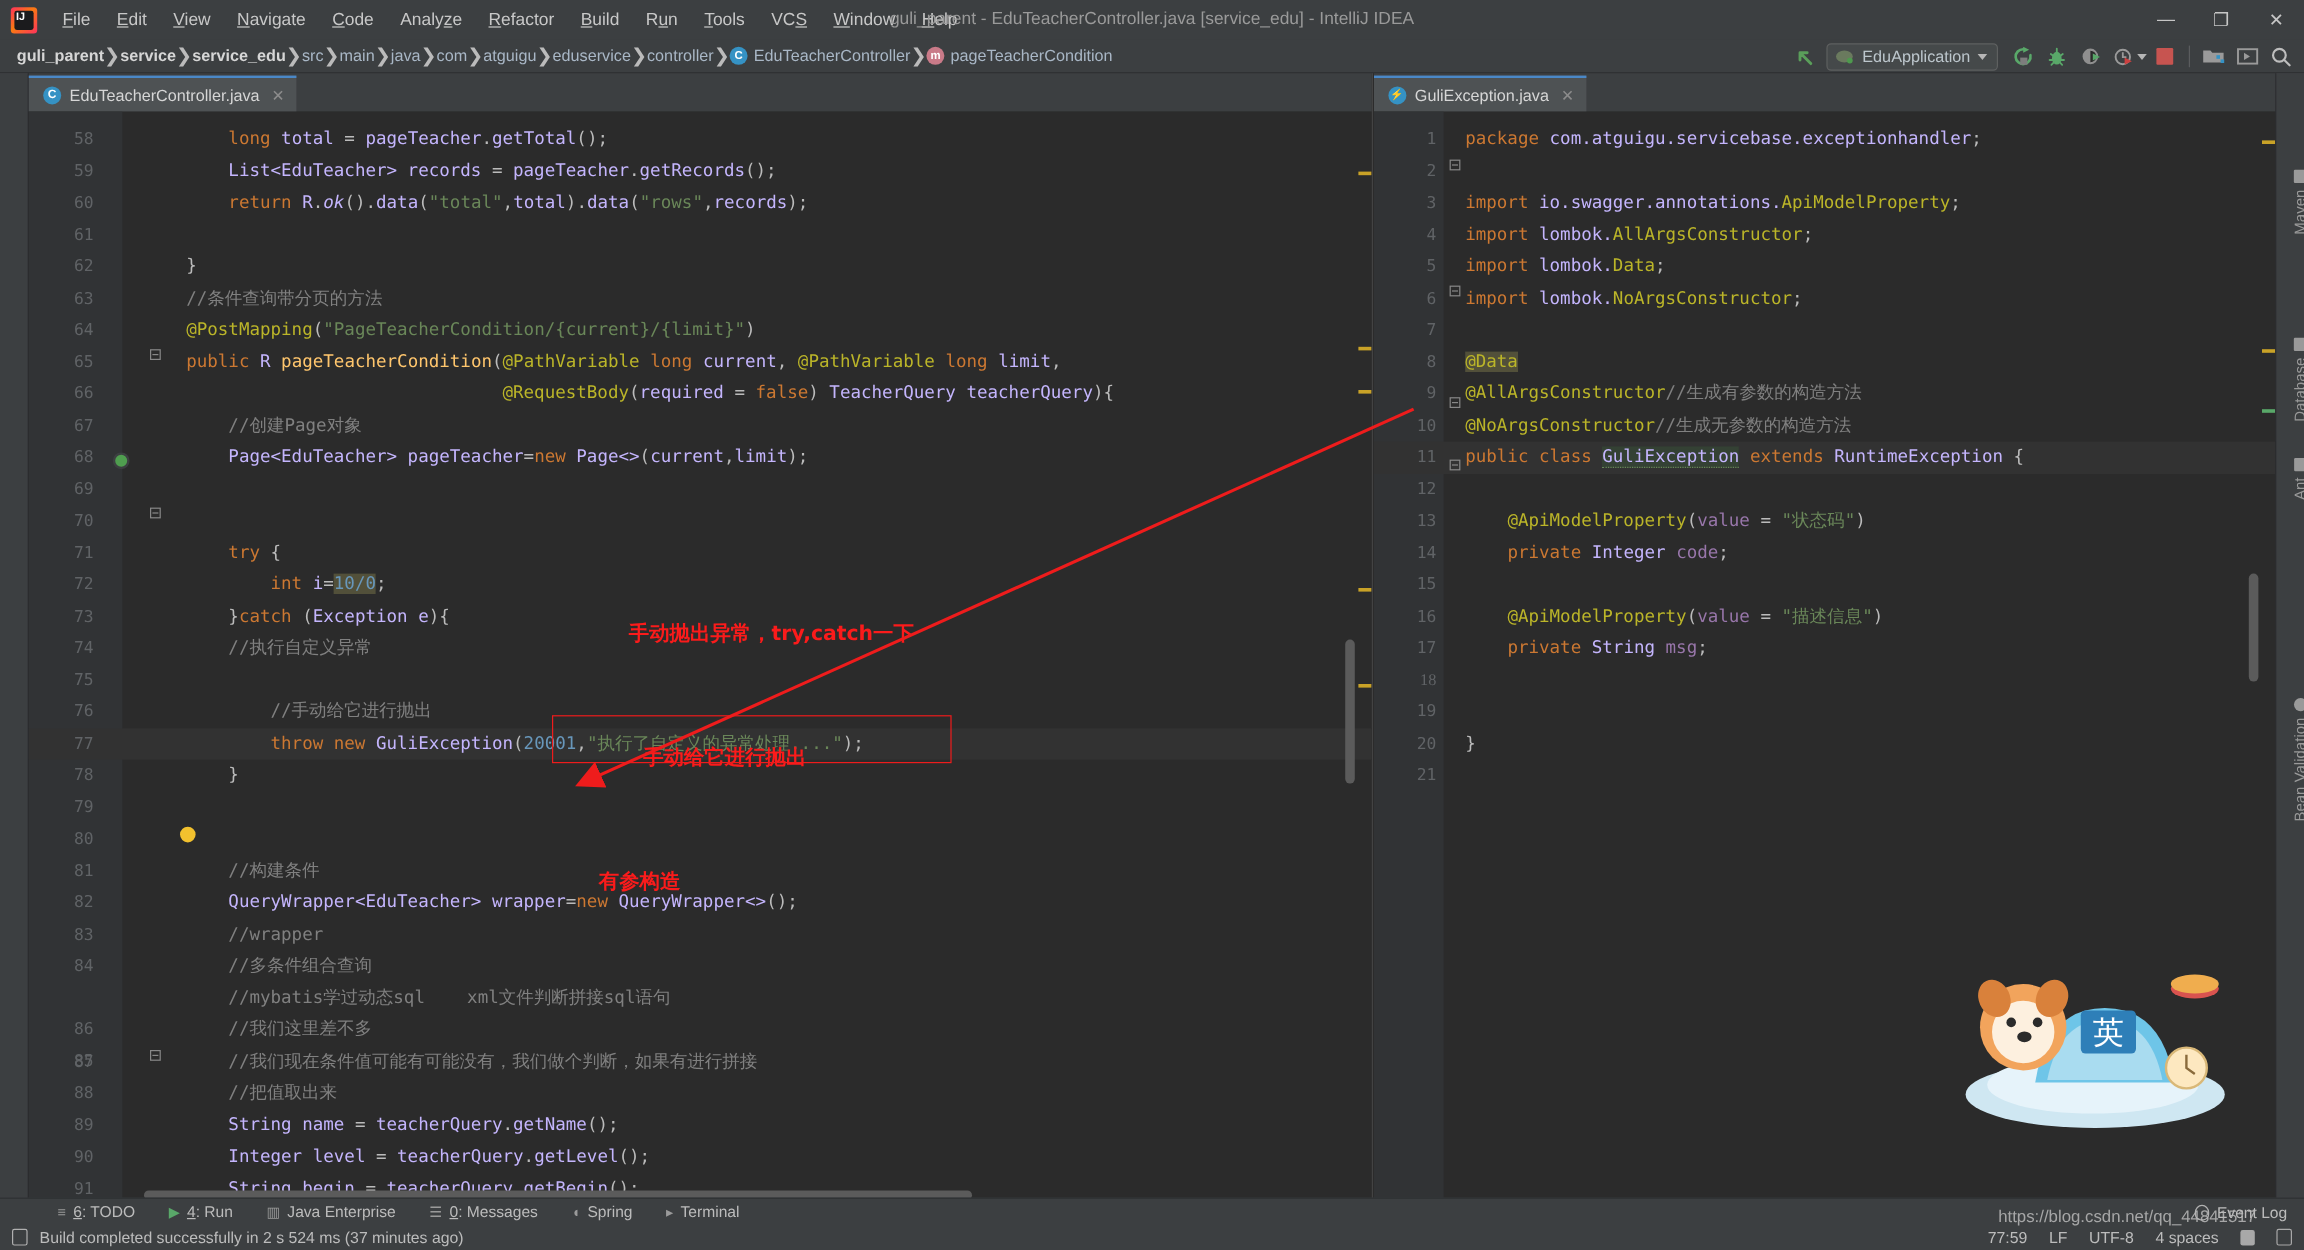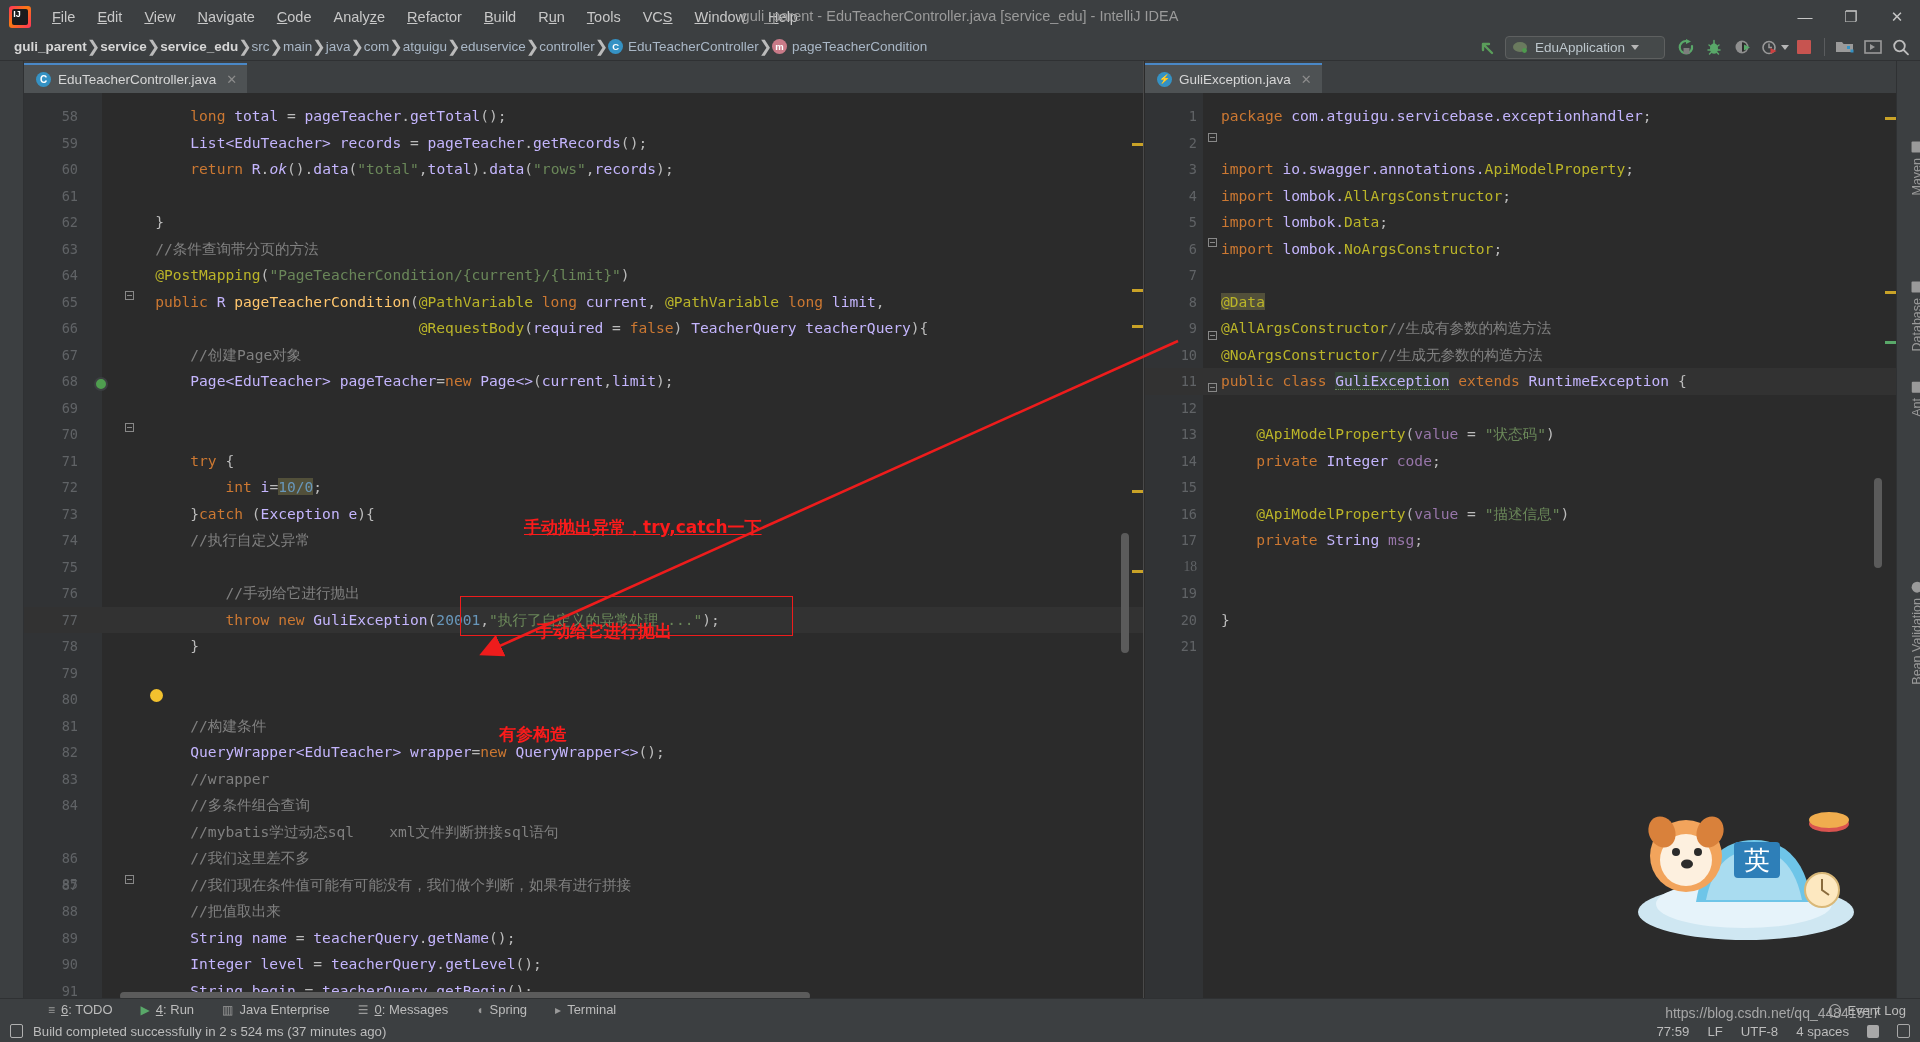--- a/index.html
+++ b/index.html
@@ -50,21 +50,21 @@
     width:15px;height:15px;border-radius:50%;margin-right:5px;display:inline-flex;
     align-items:center;justify-content:center;font-size:9.5px;color:#ffffff;font-weight:bold;
   }
   .cicon.cls{ background:#3592c4; }
   .cicon.mth{ background:#c97a88; }
 
   .nav-right{ position:absolute; right:6px; top:0; height:28px; display:flex; align-items:center; gap:2px;}
   .tbtn{ width:26px;height:24px; display:flex;align-items:center;justify-content:center;
          font-size:14px; color:#aeb0b3; }
   .runconfig{
-    display:flex; align-items:center; gap:6px; height:23px; padding:0 25px 0 6px;
+    display:flex; align-items:center; gap:6px; height:23px; padding:0 8px 0 6px;
     border:1px solid #5e6060; border-radius:4px; background:#45494a; margin:0 6px 0 2px;
   }
   .runconfig .label{ font-size:13.5px; color:#bcc6cc; }
   .caret{ width:0;height:0;border-left:4px solid transparent;border-right:4px solid transparent;
           border-top:5px solid #b6b6b6; }
   .sep-v{ width:1px;height:18px;background:#5a5c5e;margin:0 5px; }
 
   
   .stripe{ position:absolute; top:61px; bottom:40px; width:24px; background:#3c3f41; }
   .stripe.left{ left:0; border-right:1px solid #2f3133;}
@@ -500,21 +500,21 @@
       <circle cx="72" cy="58" r="4" fill="#2b2b2b"></circle>
       <ellipse cx="61" cy="70" rx="6" ry="4.5" fill="#2b2b2b"></ellipse>
       <rect x="108" y="48" width="46" height="36" rx="4" fill="#2e7fb8"></rect>
       <text x="131" y="75" font-size="26" fill="#ffffff" text-anchor="middle" font-family="DejaVu Sans, sans-serif">英</text>
       <circle cx="196" cy="96" r="17" fill="#fde8c0" stroke="#d9b878" stroke-width="2"></circle>
       <path d="M196 85 v11 l7 5" stroke="#8a6b3c" stroke-width="2" fill="none"></path>
       <ellipse cx="203" cy="30" rx="20" ry="8" fill="#d9534f"></ellipse>
       <ellipse cx="203" cy="26" rx="20" ry="8" fill="#f0ad4e"></ellipse>
     </svg>
 
-    <div class="anno" id="anno0" style="left: 500px; top: 455px; text-decoration: underline;">手动抛出异常，try,catch一下</div>
+    <div class="anno" id="anno0" style="left: 500px; top: 455px;">手动抛出异常，try,catch一下</div>
     <div class="anno" id="anno1" style="left: 512px; top: 559px;">手动给它进行抛出</div>
     <div class="anno" id="anno2" style="left: 475px; top: 662px;">有参构造</div>
 
     <div class="redbox" style="left:436px; top:535px; width:333px; height:40px;"></div>
 
     <svg style="position:absolute; left:430px; top:270px; width:740px; height:330px; pointer-events:none;">
       <defs>
         <marker id="ahead" markerWidth="9" markerHeight="9" refX="7" refY="4.5" orient="auto">
           <path d="M0,0 L9,4.5 L0,9 z" fill="#ee1c1c"></path>
         </marker>

